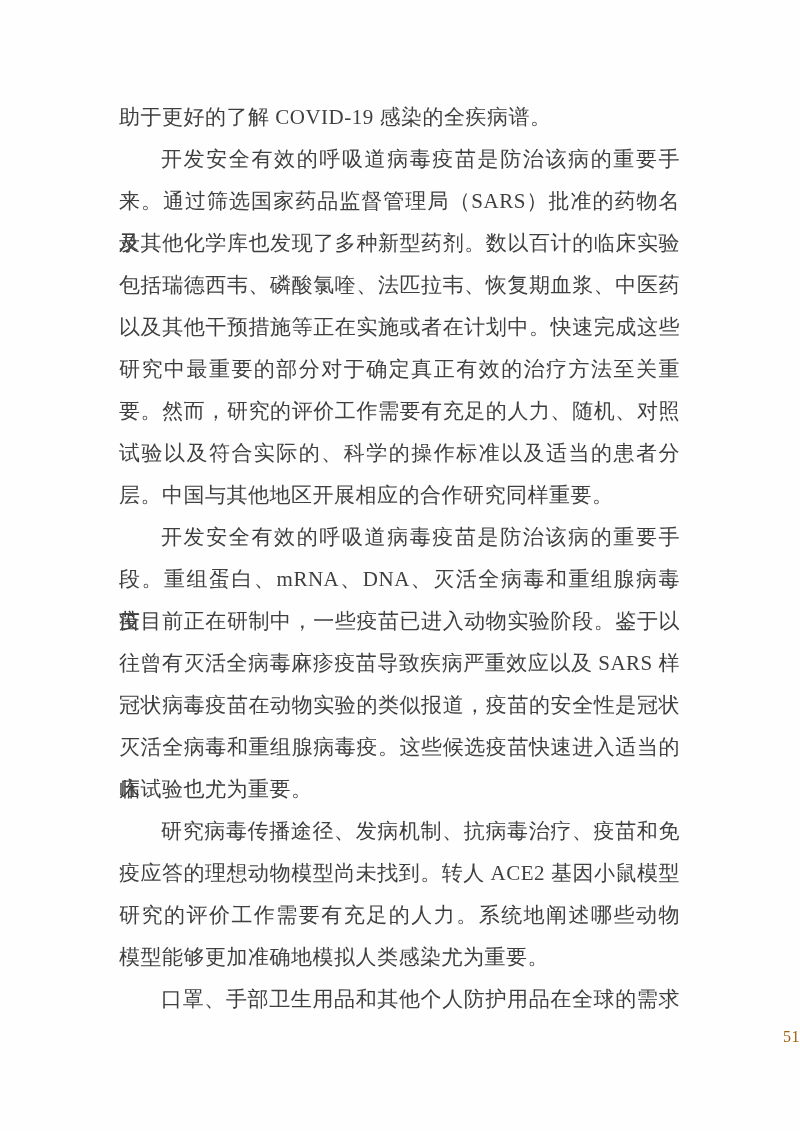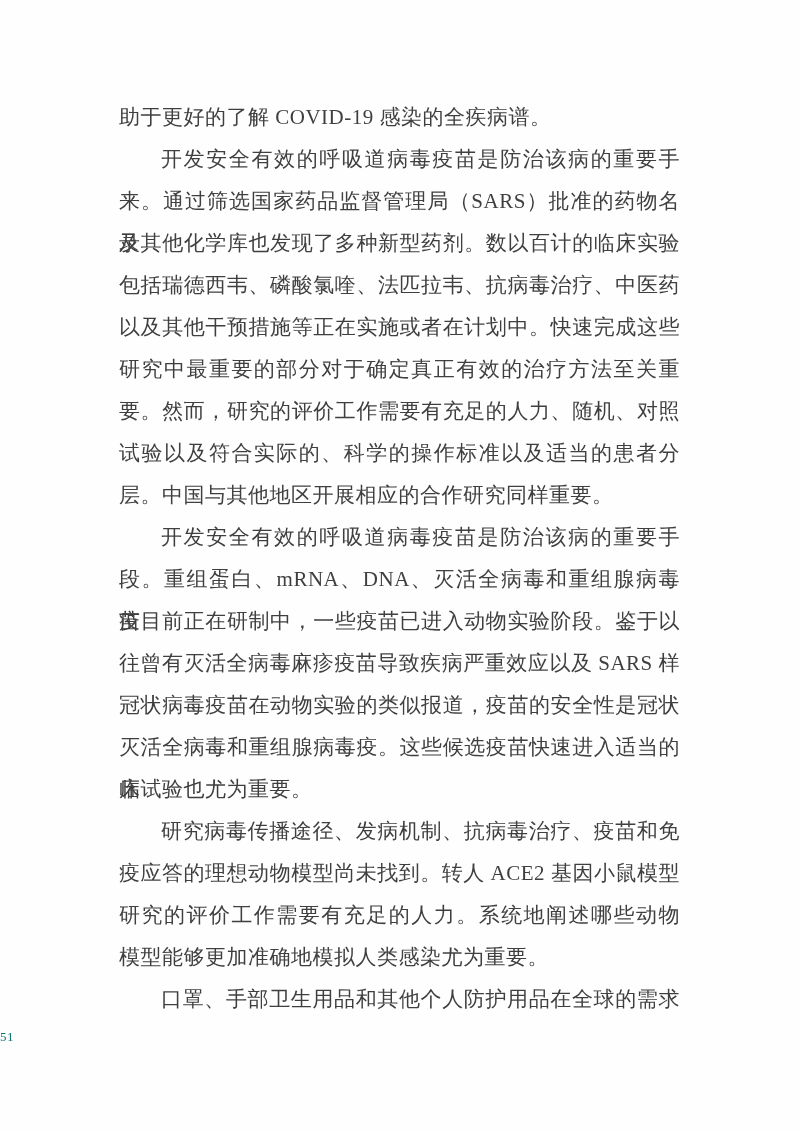--- a/index.html
+++ b/index.html
@@ -45,37 +45,37 @@
     text-justify: inter-character;
   }
   .line.indent {
     text-indent: 2em;
   }
   .page-number {
     position: absolute;
     left: 0;
     top: 1028px;
     width: 800px;
-    text-align: left;
-    font-size: 13px;
+    text-align: right;
+    font-size: 16px;
     line-height: 18px;
-    color: #0f766e;
+    color: #a16207;
     letter-spacing: 0.5px;
   }
 </style>
 </head>
 <body>
 
 <div class="page">
   <div class="text-block" id="text-block">
       <div class="line">助于更好的了解 COVID-19 感染的全疾病谱。</div>
       <div class="line justify indent">开发安全有效的呼吸道病毒疫苗是防治该病的重要手</div>
       <div class="line justify">来。通过筛选国家药品监督管理局（SARS）批准的药物名录</div>
       <div class="line justify">及其他化学库也发现了多种新型药剂。数以百计的临床实验</div>
-      <div class="line justify">包括瑞德西韦、磷酸氯喹、法匹拉韦、抗病毒治疗、中医药</div>
+      <div class="line justify">包括瑞德西韦、磷酸氯喹、法匹拉韦、恢复期血浆、中医药</div>
       <div class="line justify">以及其他干预措施等正在实施或者在计划中。快速完成这些</div>
       <div class="line justify">研究中最重要的部分对于确定真正有效的治疗方法至关重</div>
       <div class="line justify">要。然而，研究的评价工作需要有充足的人力、随机、对照</div>
       <div class="line justify">试验以及符合实际的、科学的操作标准以及适当的患者分</div>
       <div class="line">层。中国与其他地区开展相应的合作研究同样重要。</div>
       <div class="line justify indent">开发安全有效的呼吸道病毒疫苗是防治该病的重要手</div>
       <div class="line justify">段。重组蛋白、mRNA、DNA、灭活全病毒和重组腺病毒疫</div>
       <div class="line justify">苗目前正在研制中，一些疫苗已进入动物实验阶段。鉴于以</div>
       <div class="line justify">往曾有灭活全病毒麻疹疫苗导致疾病严重效应以及 SARS 样</div>
       <div class="line justify">冠状病毒疫苗在动物实验的类似报道，疫苗的安全性是冠状</div>

